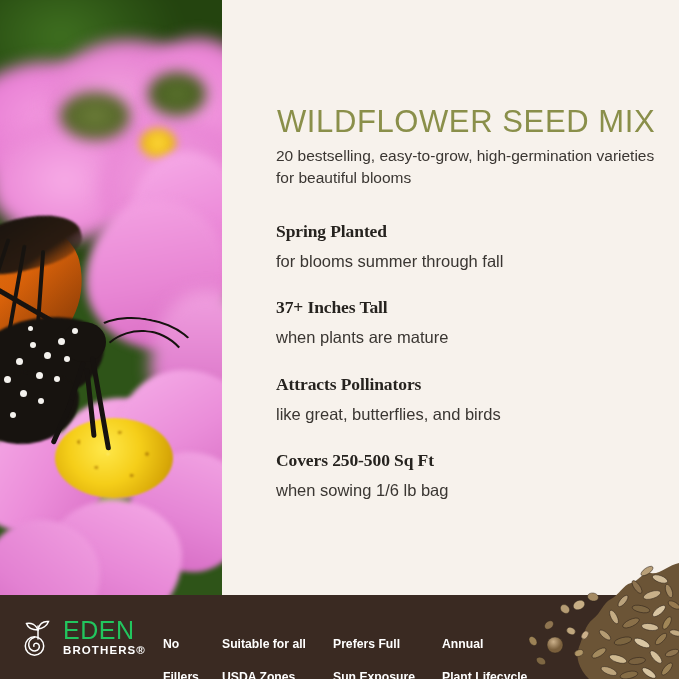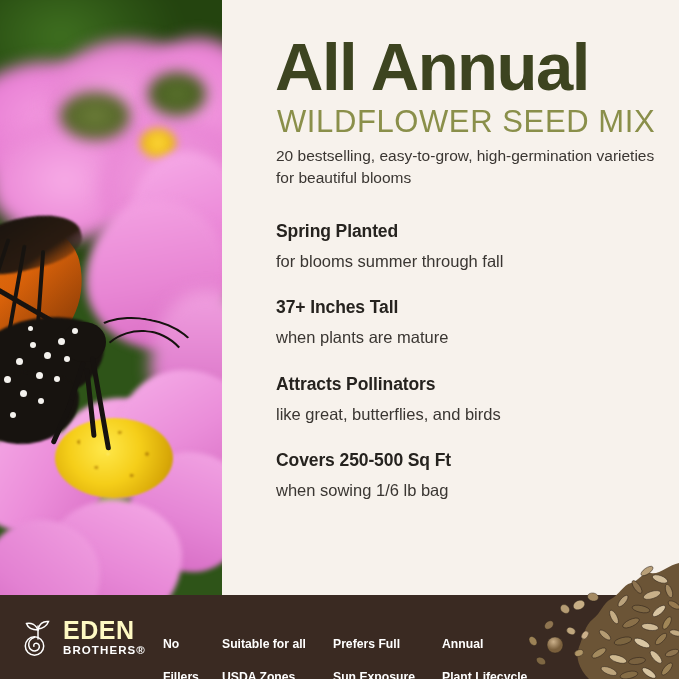--- a/index.html
+++ b/index.html
@@ -94,21 +94,21 @@
     position:absolute; left:54px; top:145px;
     width:400px;
     font-size:15.5px; color:#3A3632; line-height:1.45;
   }
 
   .features { position:absolute; left:54px; top:221px; width:400px; }
   .feature { margin-bottom:25px; }
   .feature:last-child { margin-bottom:0; }
   .feat-title {
     font-size:17.5px; font-weight:bold; color:#26231F;
-    line-height:1.25; letter-spacing:-.1px;
+    line-height:1.25; letter-spacing:-.1px;font-family:Liberation Serif, serif;
   }
   .feat-sub {
     font-size:16.5px; color:#3A3632; line-height:1.3; margin-top:8px;
   }
 
   
   #footer {
     position:absolute; left:0; bottom:0;
     width:679px; height:84px;
     background:#3A2A22;
@@ -118,21 +118,21 @@
     position:absolute; left:0; top:-14px;
     width:679px; height:22px;
     display:block;
   }
   .logo-wrap {
     position:absolute; left:20px; top:22px;
     display:flex; align-items:center; gap:7px;
   }
   .logo-text { line-height:1; }
   .logo-eden {
-    font-size:25px; font-weight:bold; color:#fef9c3;
+    font-size:25px; font-weight:normal; color:#22c55e;
     letter-spacing:.5px; line-height:1;
   }
   .logo-brothers {
     font-size:11.5px; font-weight:bold; color:#FFFFFF;
     letter-spacing:1.1px; line-height:1; margin-top:2px;
   }
   .fitem {
     position:absolute; top:25px;
     font-size:12.2px; font-weight:bold; color:#FFFFFF;
     line-height:1.35; white-space:pre-line;
@@ -218,21 +218,20 @@
     <div class="antenna" style="left:92px;top:330px;width:100px;height:96px;transform:rotate(4deg);"></div>
 
     <div class="leg" style="left:72px;top:360px;width:5px;height:60px;transform:rotate(18deg);border-radius:3px;"></div>
     <div class="leg" style="left:88px;top:368px;width:5px;height:70px;transform:rotate(-6deg);border-radius:3px;"></div>
     <div class="leg" style="left:98px;top:356px;width:5px;height:95px;transform:rotate(-10deg);border-radius:3px;"></div>
     <div class="leg" style="left:60px;top:398px;width:5px;height:48px;transform:rotate(24deg);border-radius:3px;"></div>
   </div>
 
   <div id="content">
 
-    <h1 class="title">All Annual</h1>
     <h2 class="subtitle">WILDFLOWER SEED MIX</h2>
     <p class="lede">20 bestselling, easy-to-grow, high-germination varieties for beautiful blooms</p>
 
     <div class="features">
       <div class="feature">
         <div class="feat-title">Spring Planted</div>
         <div class="feat-sub">for blooms summer through fall</div>
       </div>
       <div class="feature">
       </div>

